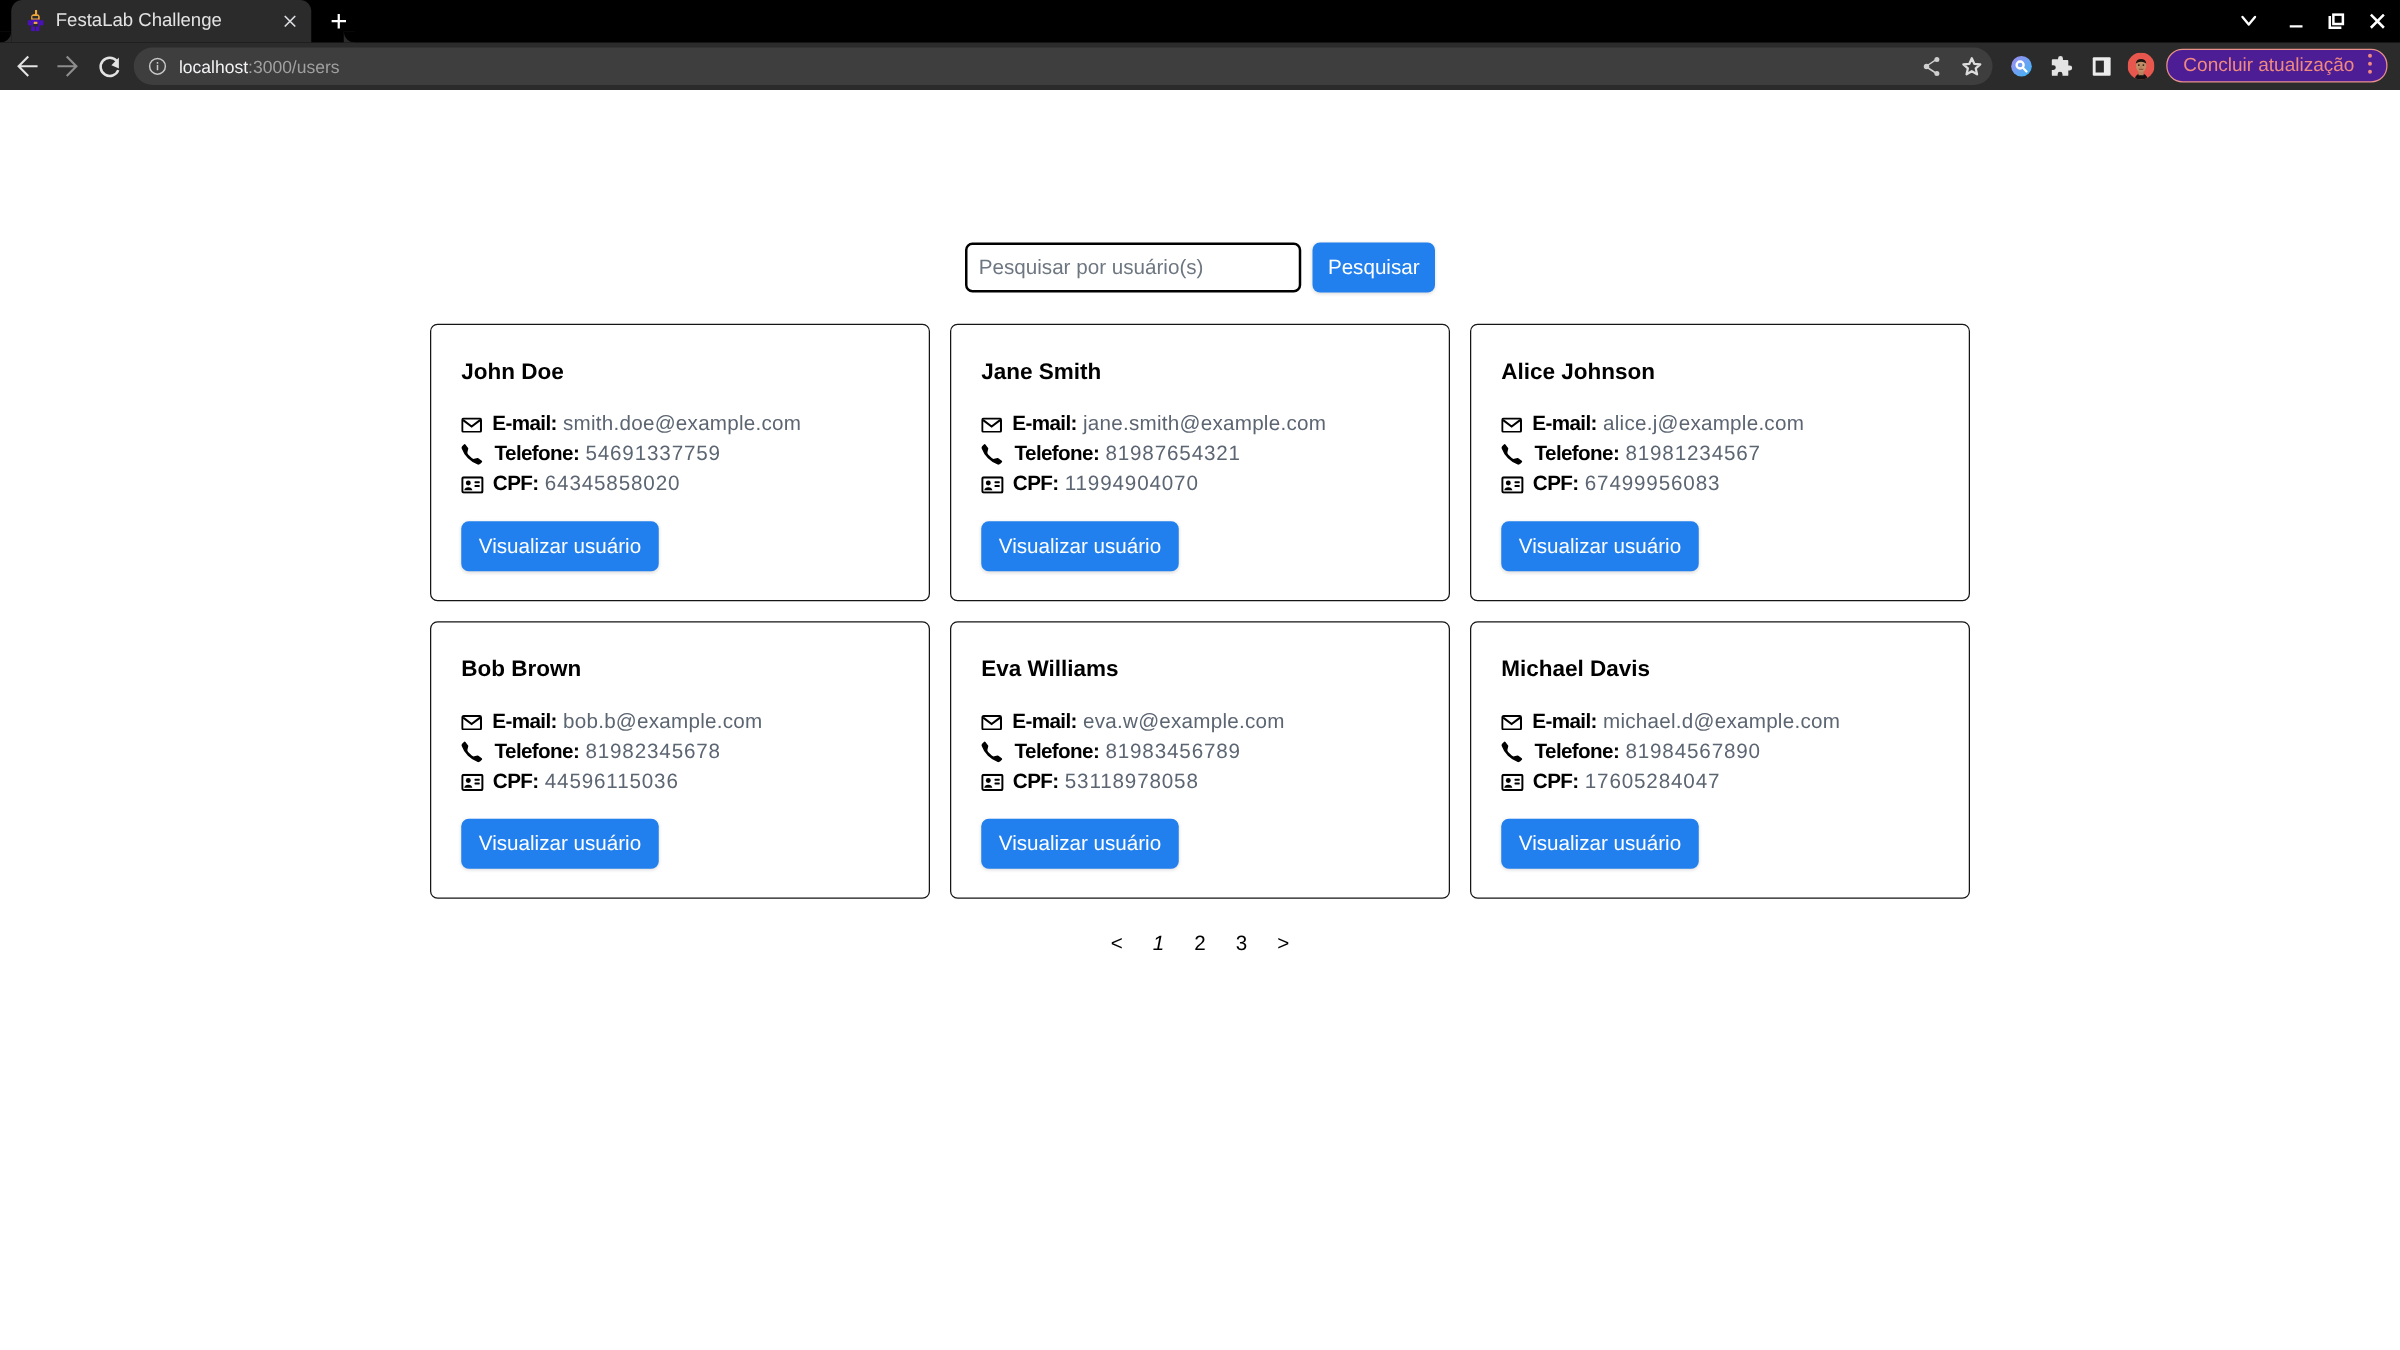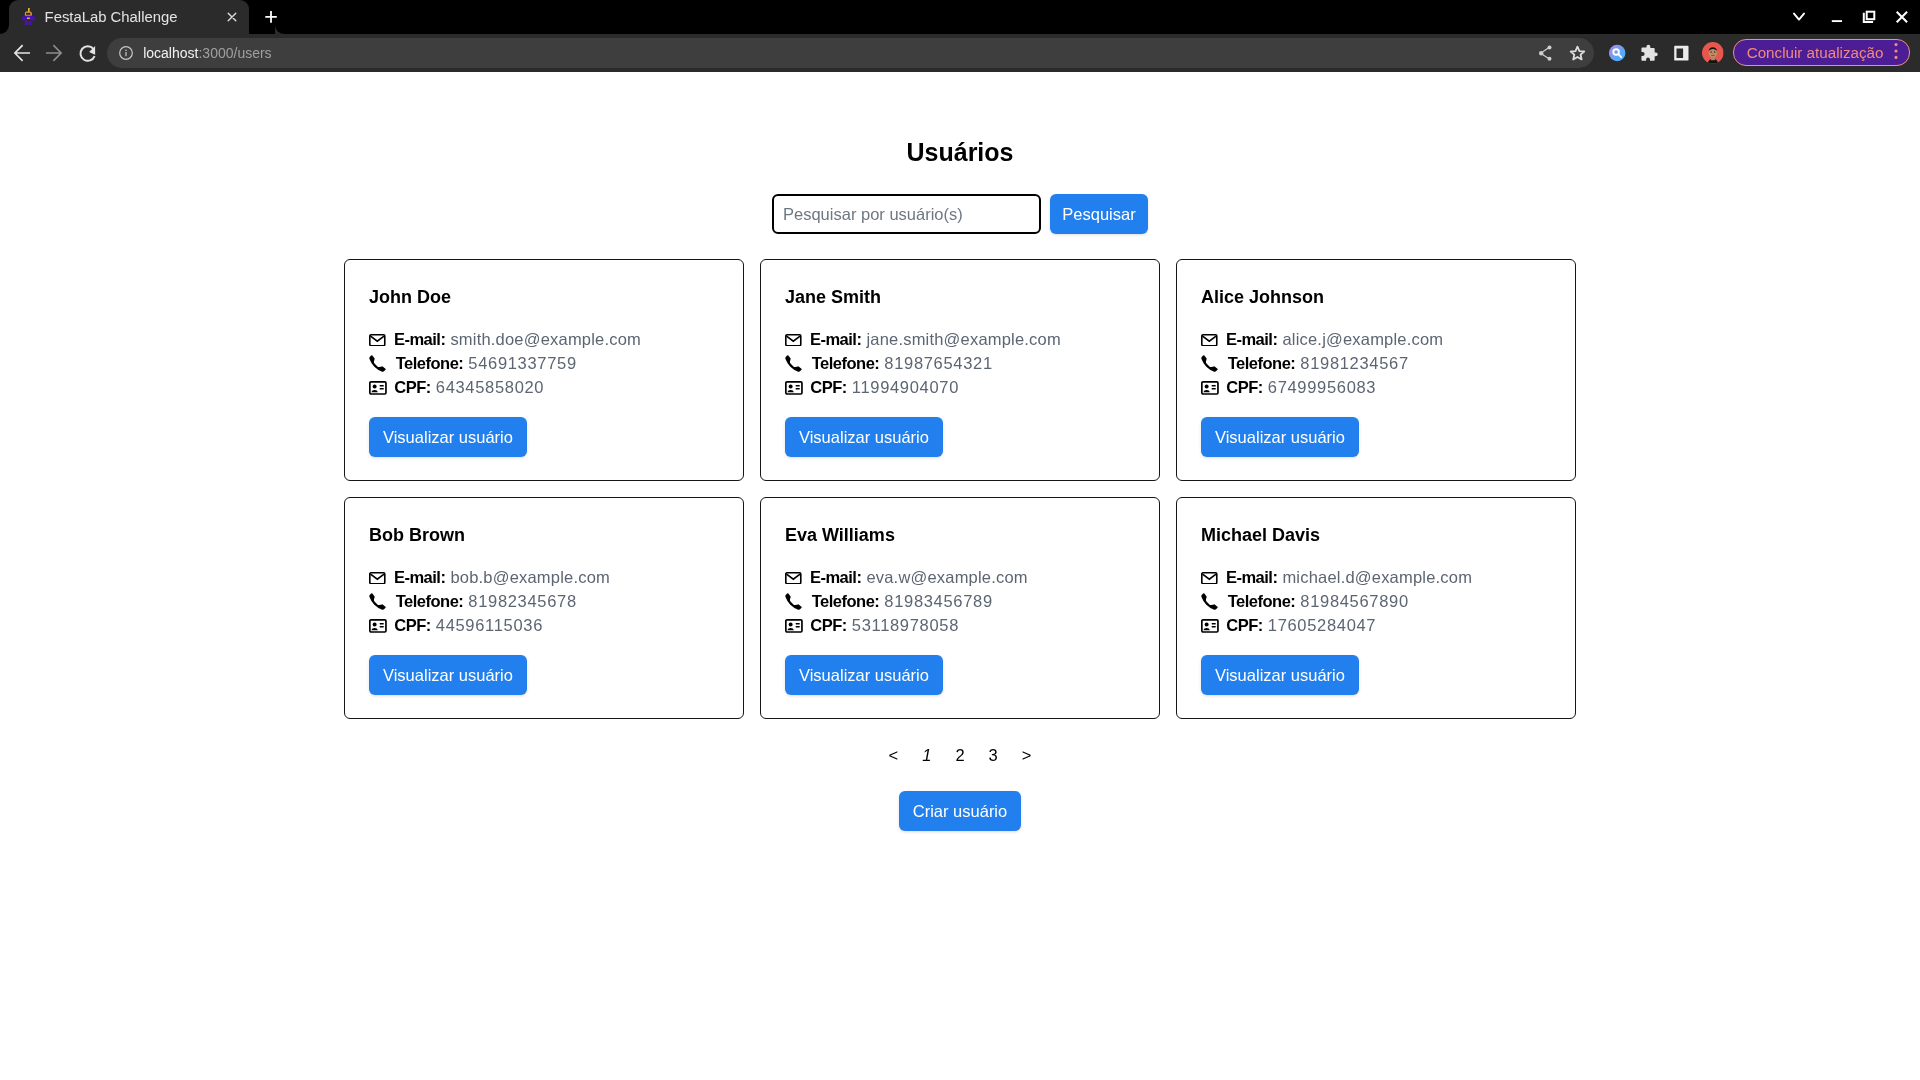--- a/index.html
+++ b/index.html
@@ -247,21 +247,20 @@
       <svg viewBox="0 0 24 24" width="24" height="24">
         <circle cx="12" cy="5.6" r="1.55" fill="#f28b82"></circle>
         <circle cx="12" cy="12" r="1.55" fill="#f28b82"></circle>
         <circle cx="12" cy="18.4" r="1.55" fill="#f28b82"></circle>
       </svg>
     </div>
   </div>
 </div>
 
 <div class="page">
-  <h1 class="title">Usuários</h1>
 
   <div class="searchrow">
     <input class="search-input" type="text" placeholder="Pesquisar por usuário(s)" style="">
     <button class="search-btn">Pesquisar</button>
   </div>
 
   <div class="grid">
   <div class="card">
     <div class="card-name">John Doe</div>
     <div class="card-lines">
@@ -498,16 +497,13 @@
 </div>
 
   <div class="pager">
     <a href="#">&lt;</a>
     <a href="#" class="cur">1</a>
     <a href="#">2</a>
     <a href="#">3</a>
     <a href="#">&gt;</a>
   </div>
 
-  <div class="create-wrap">
-    <button class="create-btn">Criar usuário</button>
-  </div>
 </div>
 
 </body></html>

